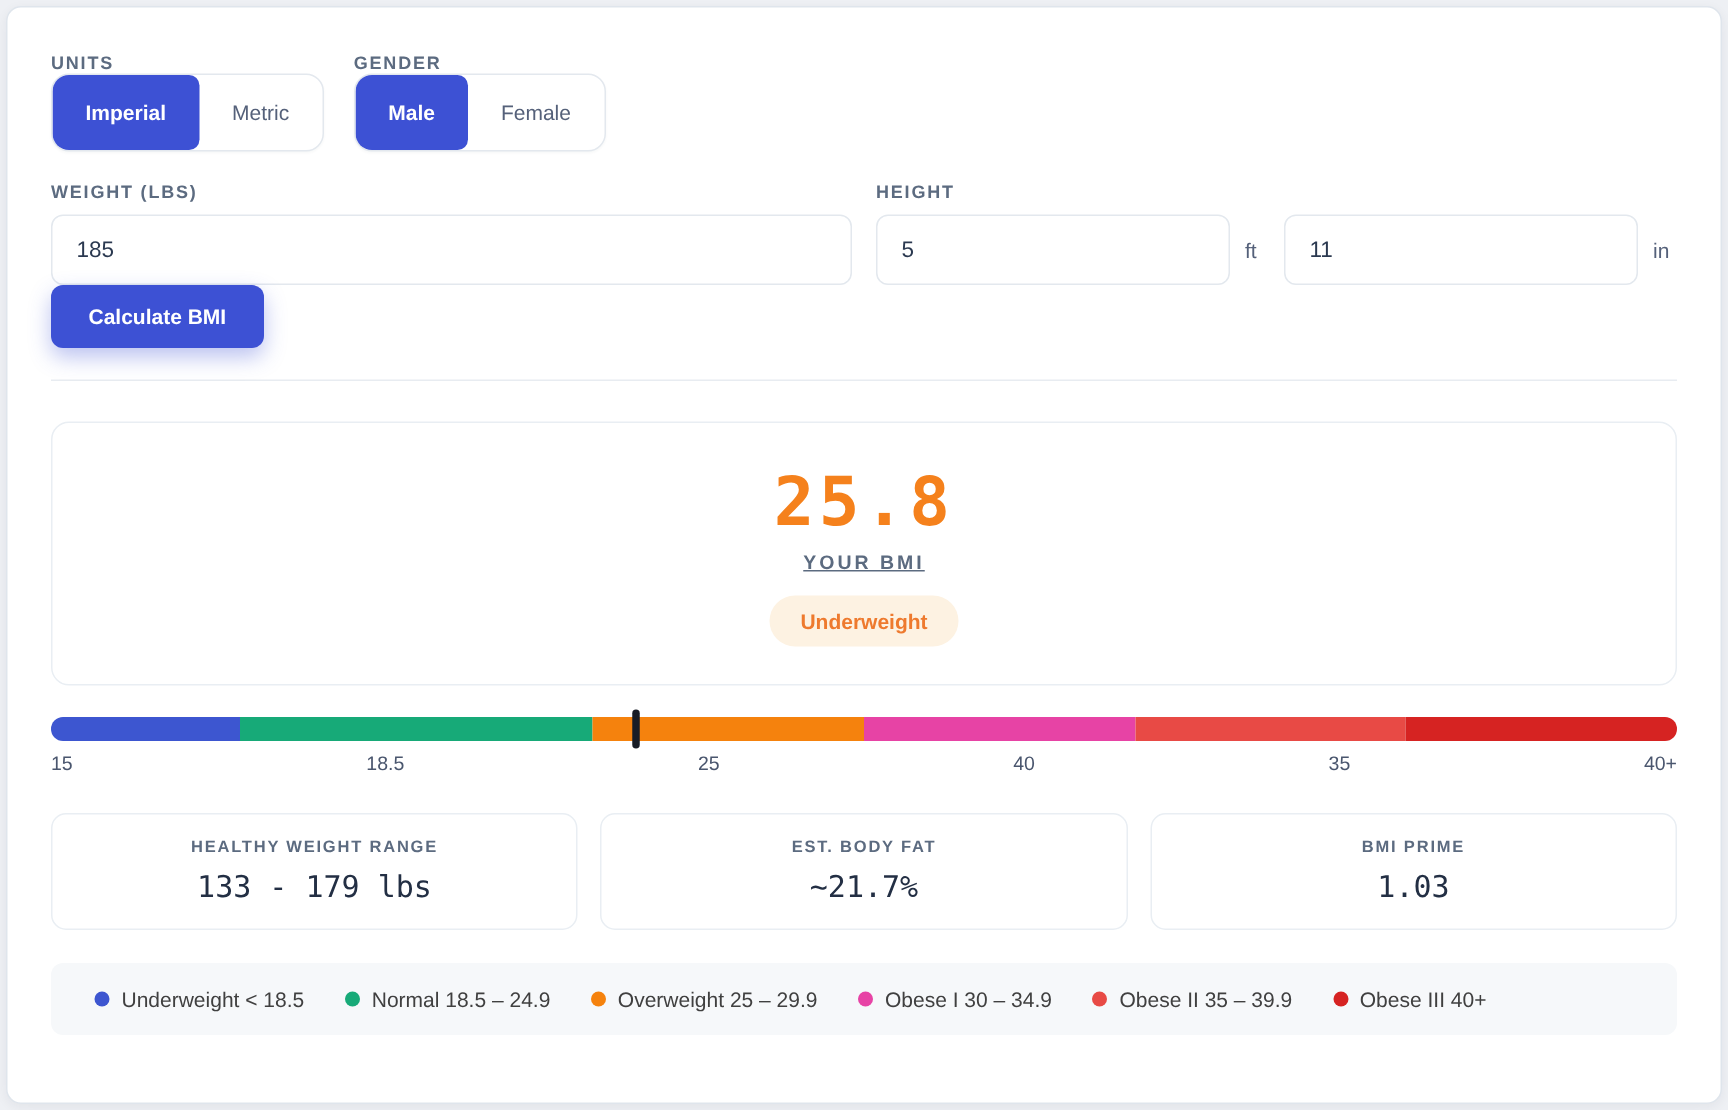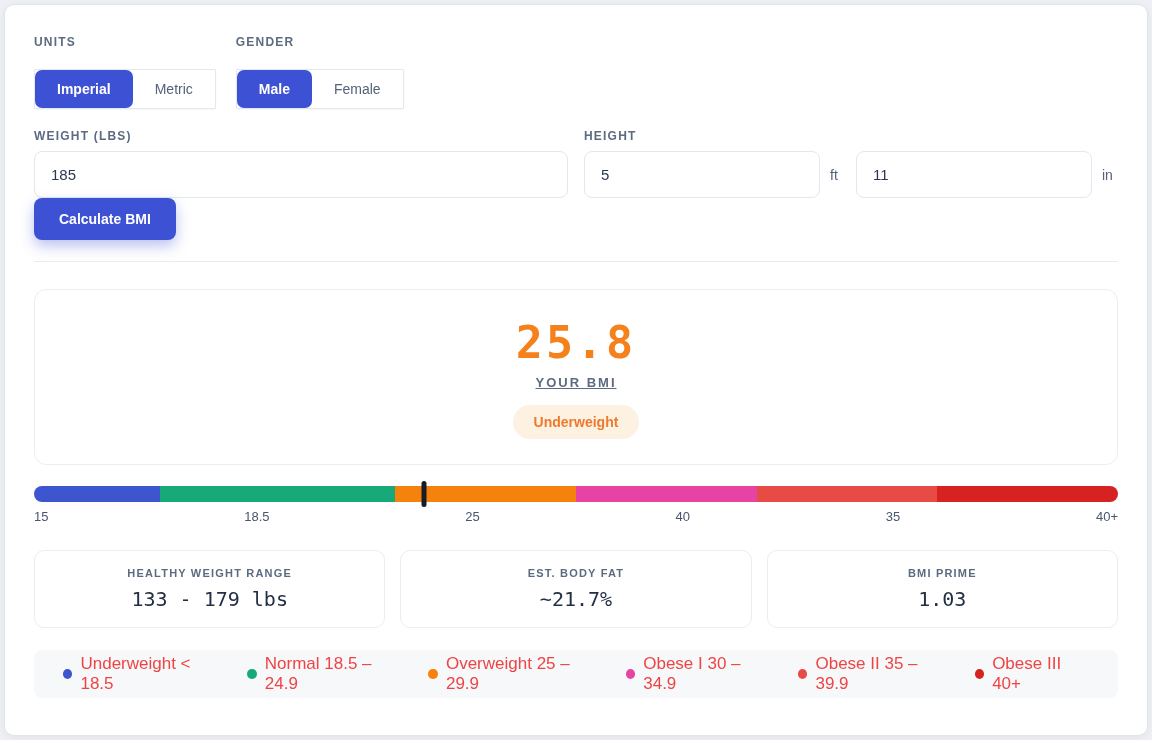--- a/index.html
+++ b/index.html
@@ -16,25 +16,25 @@
     border-radius:10px;
     box-shadow:0 2px 8px rgba(30,41,59,.06);
     padding:30px 29px 0 29px;
   }
   .small-label {
     font-size:12px; font-weight:bold; letter-spacing:1.2px;
     color:#5c6b80;
   }
   
   .toggles-row { display:flex; gap:20px; }
-  .toggle-field .small-label { display:block; margin-bottom:20px; }
+  .toggle-field .small-label { display:block; margin-bottom:0; }
   .segmented {
     display:inline-flex; background:#ffffff;
-    border:1px solid #e3e8ee; border-radius:1px;
-    overflow:hidden; height:40px;
+    border:1px solid #e3e8ee; border-radius:12px;
+    overflow:hidden; height:52px;
     box-shadow:0 1px 2px rgba(30,41,59,.04);
   }
   .seg-btn {
     border:none; background:transparent; cursor:pointer;
     font-family:"Liberation Sans", sans-serif;
     font-size:14px; color:#55617a; padding:0 22px; height:100%;
   }
   .seg-btn.active {
     background:#3d51d4; color:#ffffff; font-weight:bold;
     border-radius:7px;
@@ -115,21 +115,21 @@
     font-size:20px; font-weight:normal; color:#232f44;
   }
   
   .legend {
     margin-top:22px; height:48px;
     background:#f6f8fa; border-radius:8px;
     display:flex; align-items:center; padding:0 29px; gap:27px;
   }
   .legend-item { display:flex; align-items:center; gap:8px; }
   .legend-dot { width:10px; height:10px; border-radius:50%; }
-  .legend-text { font-size:17px; color:#ef4444; }
+  .legend-text { font-size:14px; color:#404040; }
 </style>
 </head>
 <body>
 
 <div class="app-card">
 
   
   <div class="toggles-row">
     <div class="toggle-field">
       <span class="small-label">UNITS</span>

